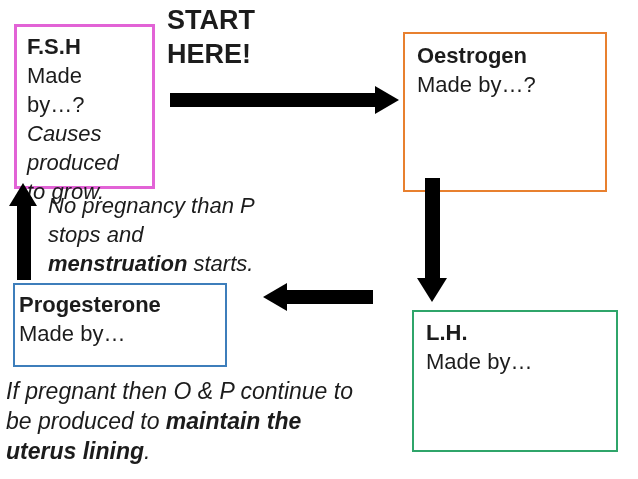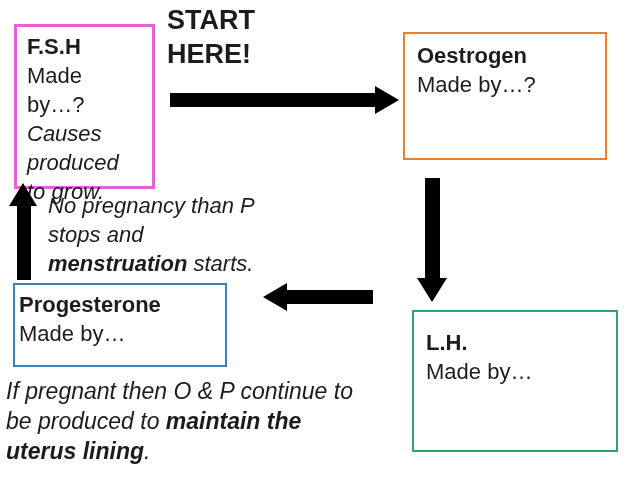--- a/index.html
+++ b/index.html
@@ -19,22 +19,22 @@
     border: 2px solid #000;
     background: #ffffff;
     font-size: 22px;
     line-height: 1.32;
     color: inherit;
   }
   .box-title { font-weight: 700; }
   .italic { font-style: italic; }
 
   .box-fsh          { left: 14px;  top: 12px;  width: 141px; height: 165px; border-width: 3px; padding: 5px 10px; margin-top: 12px; }
-  .box-oestrogen    { left: 403px; top: 32px;  width: 204px; height: 128px; padding: 7px 12px; }
-  .box-lh           { left: 412px; top: 310px; width: 206px; height: 142px; padding: 16px 12px; }
+  .box-oestrogen    { left: 403px; top: 32px;  width: 204px; height: 160px; padding: 7px 12px; }
+  .box-lh           { left: 412px; top: 310px; width: 206px; height: 142px; padding: 6px 12px; }
   .box-progesterone { left: 13px;  top: 283px; width: 214px; height: 84px;  padding: 5px 4px; }
 
   
   .start {
     position: absolute;
     left: 167px; top: 4px; width: 135px;
     font-size: 27px; font-weight: 700; line-height: 1.25;
   }
 
   

